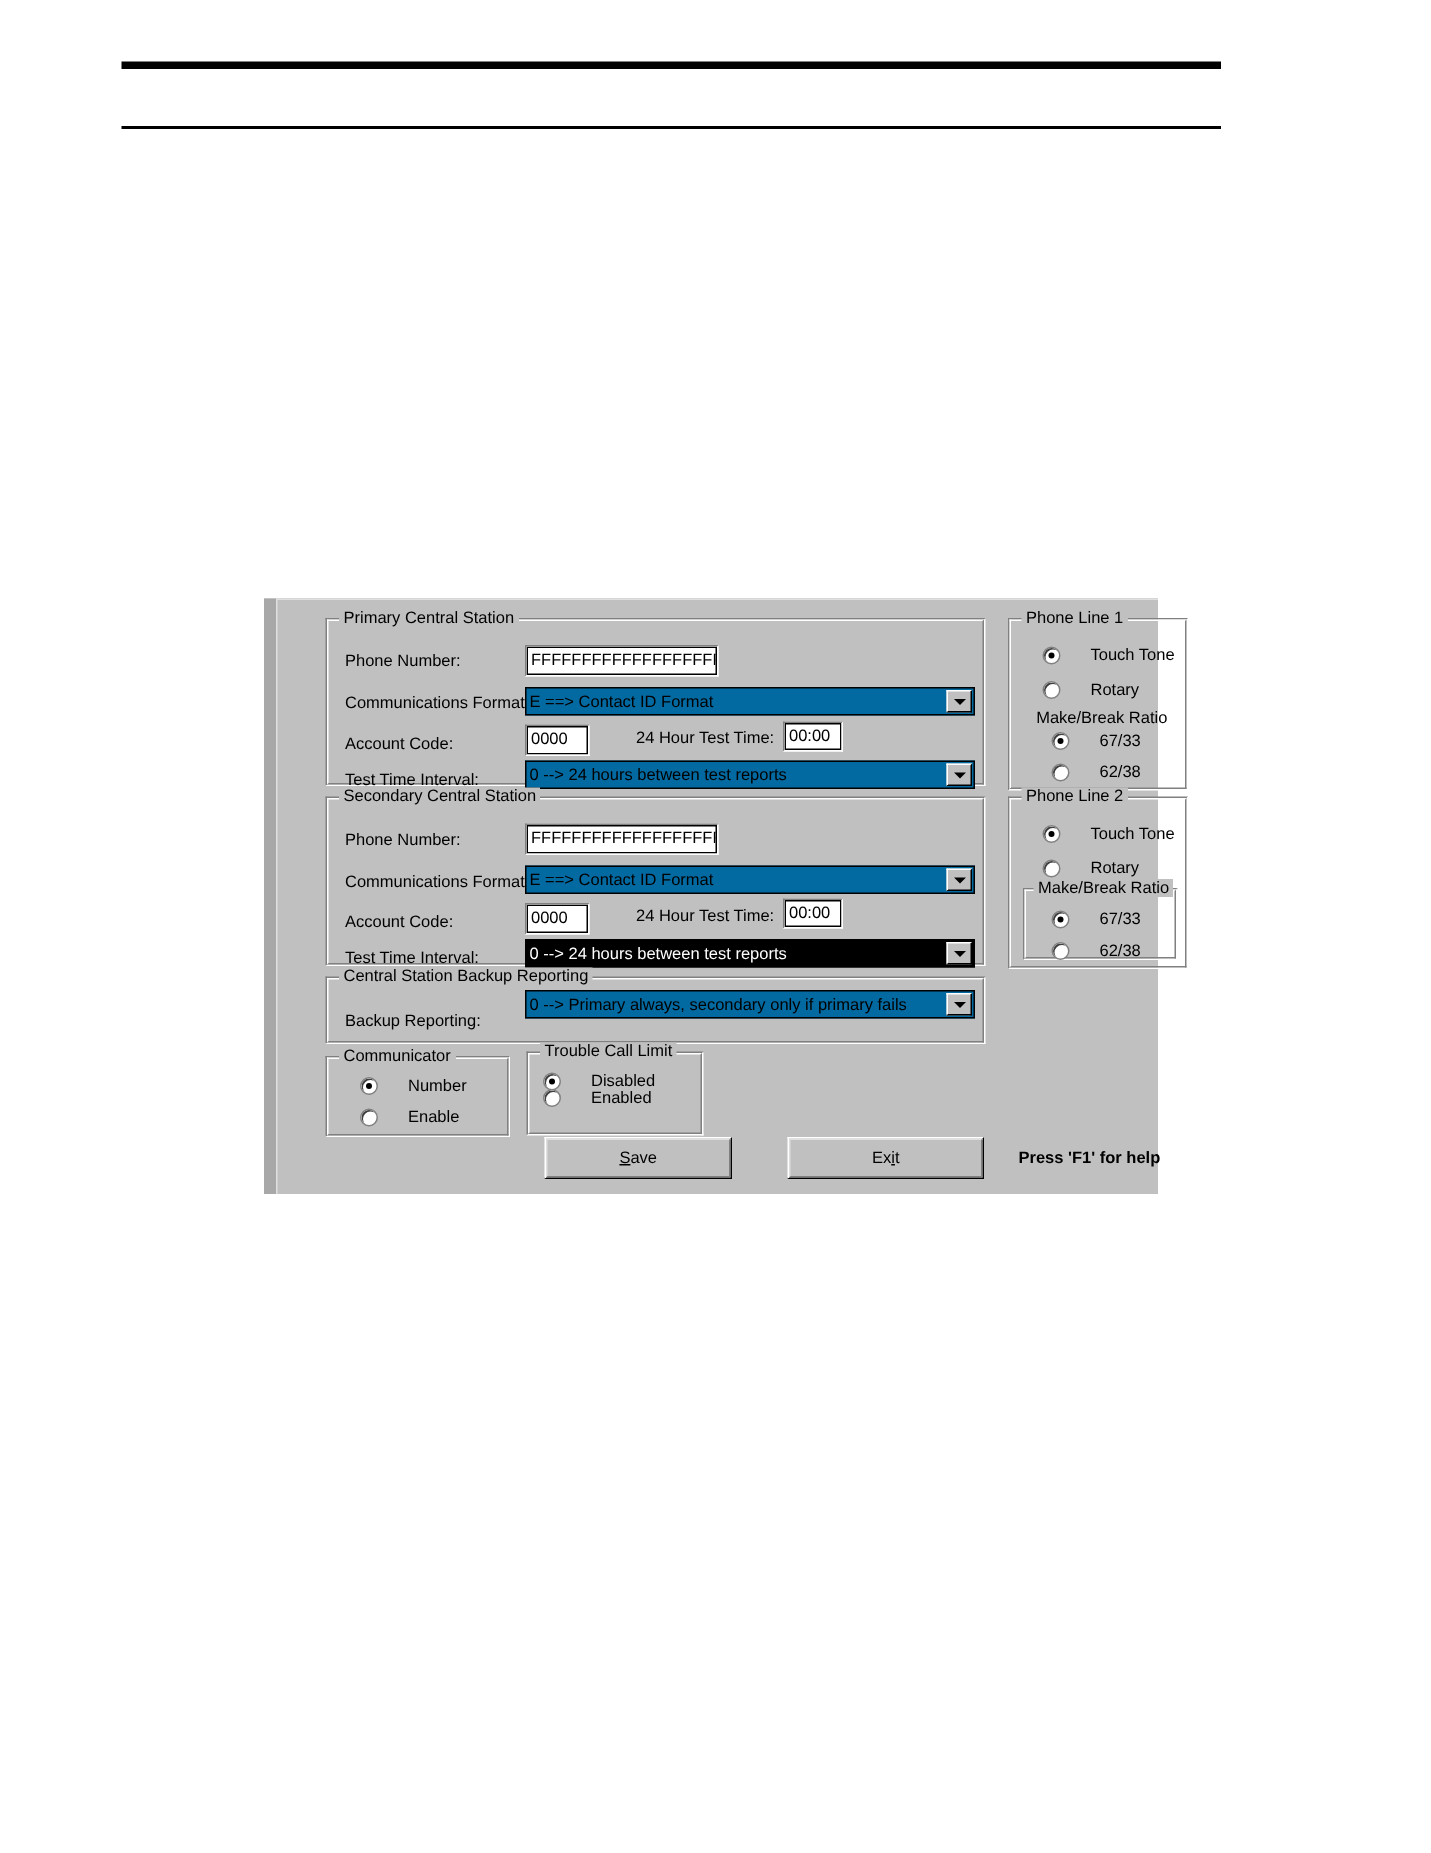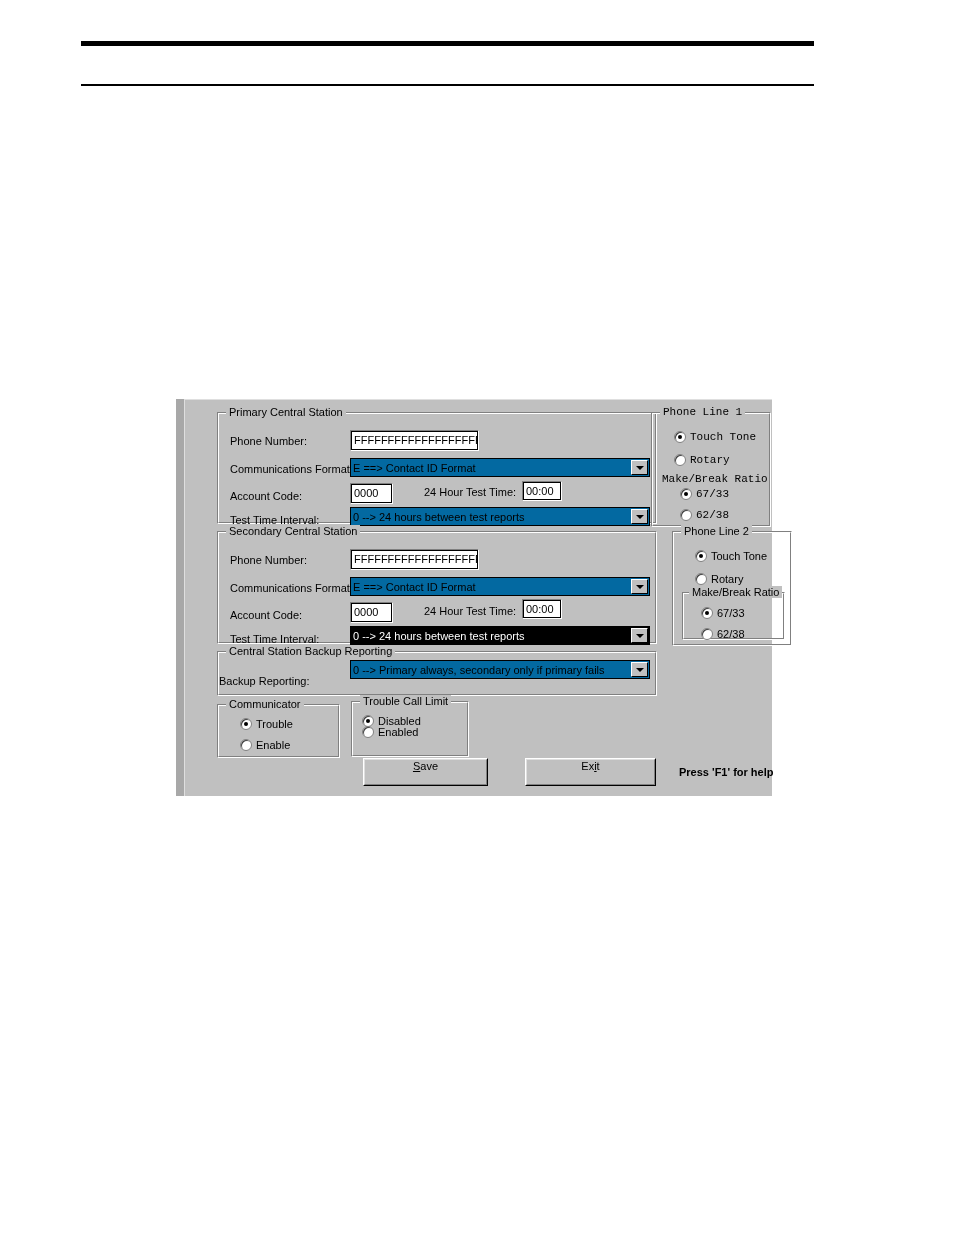--- a/index.html
+++ b/index.html
@@ -206,21 +206,21 @@
     border-top: 4px solid #000000;
   }
 
   
   .radio {
     position: absolute;
     font-size: 11px;
     color: #000000;
     white-space: nowrap;
     line-height: 13px;
-    padding-left: 16px;
+    padding-left: 32px;
   }
   .radio .dot {
     position: absolute;
     left: 0;
     top: 0px;
     width: 12px;
     height: 12px;
     border-radius: 50%;
     background: #ffffff;
     border: 1px solid #808080;
@@ -262,21 +262,21 @@
     cursor: default;
   }
   .pushbtn .btn-face {
     position: absolute;
     left: 0; top: 0; right: 0; bottom: 0;
     border: 1px solid #dfdfdf;
     border-right-color: #808080;
     border-bottom-color: #808080;
     box-sizing: border-box;
     display: flex;
-    align-items: flex-start;
+    align-items: center;
     justify-content: center;
   }
   .pushbtn .btn-label u {
     text-decoration: underline;
   }
 
   .help-text {
     position: absolute;
     font-size: 11px;
     font-weight: bold;
@@ -323,21 +323,21 @@
           <div class="tb-in">00:00</div>
         </div>
 
         <div class="fld-label" style="left:12px; top:101px;">Test Time Interval:</div>
         <div class="combo" style="left:132px; top:94px; width:300px; height:19px;">
           <div class="combo-text">0 --&gt; 24 hours between test reports</div>
           <div class="combo-arrow"></div>
         </div>
       </div>
 
-      <div class="group" style="left:446px; top:12px; width:120px; height:115px;font-family:Liberation Mono, monospace;">
+      <div class="group" style="left:467px; top:12px; width:120px; height:115px;">
         <div class="group-inner"></div>
         <div class="group-title">Phone Line 1</div>
 
         <div class="radio checked" style="left:22px; top:18px;">
           <span class="dot"></span>
           <span>Touch Tone</span>
         </div>
         <div class="radio" style="left:22px; top:41px;">
           <span class="dot"></span>
           <span>Rotary</span>
@@ -411,34 +411,34 @@
         <div class="radio" style="left:28px; top:96px;">
           <span class="dot"></span>
           <span>62/38</span>
         </div>
       </div>
 
       <div class="group" style="left:12px; top:251px; width:440px; height:45px;">
         <div class="group-inner"></div>
         <div class="group-title">Central Station Backup Reporting</div>
 
-        <div class="fld-label" style="left:1px; top:23px;">Backup Reporting:</div>
+        <div class="fld-label" style="left:12px; top:23px;">Backup Reporting:</div>
         <div class="combo" style="left:132px; top:8px; width:300px; height:19px;">
           <div class="combo-text">0 --&gt; Primary always, secondary only if primary fails</div>
           <div class="combo-arrow"></div>
         </div>
       </div>
 
       <div class="group" style="left:12px; top:304px; width:123px; height:54px;">
         <div class="group-inner"></div>
         <div class="group-title">Communicator</div>
 
         <div class="radio checked" style="left:22px; top:13px;">
           <span class="dot"></span>
-          <span>Trouble</span>
+          <span>Number</span>
         </div>
         <div class="radio" style="left:22px; top:34px;">
           <span class="dot"></span>
           <span>Enable</span>
         </div>
       </div>
 
       <div class="group" style="left:146px; top:301px; width:118px; height:56px;">
         <div class="group-inner"></div>
         <div class="group-title">Trouble Call Limit</div>

